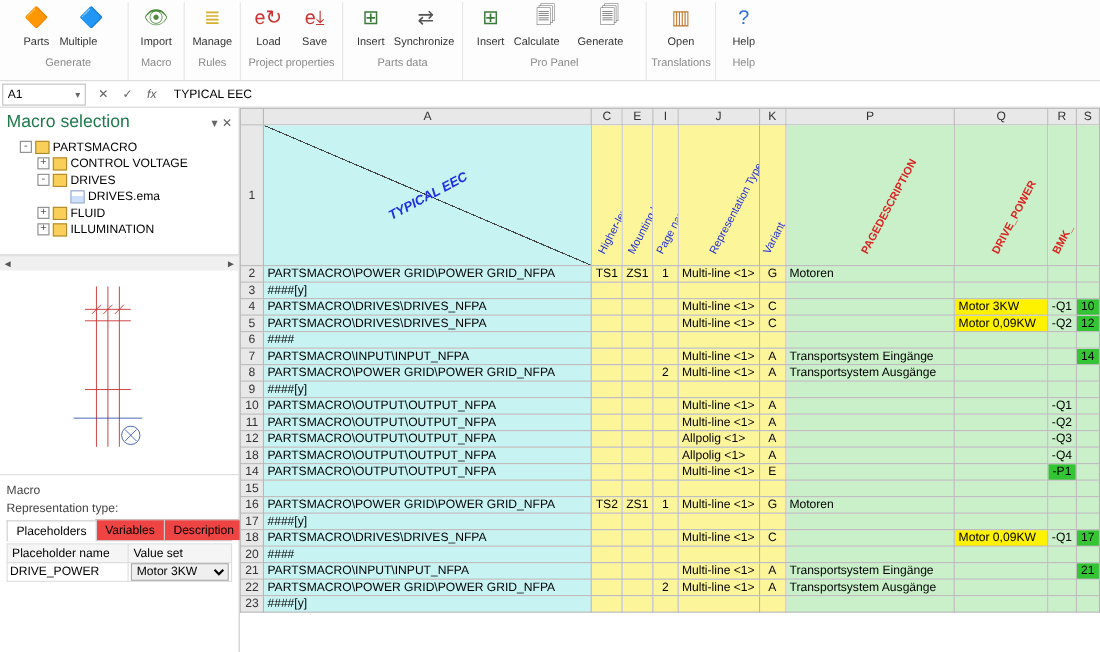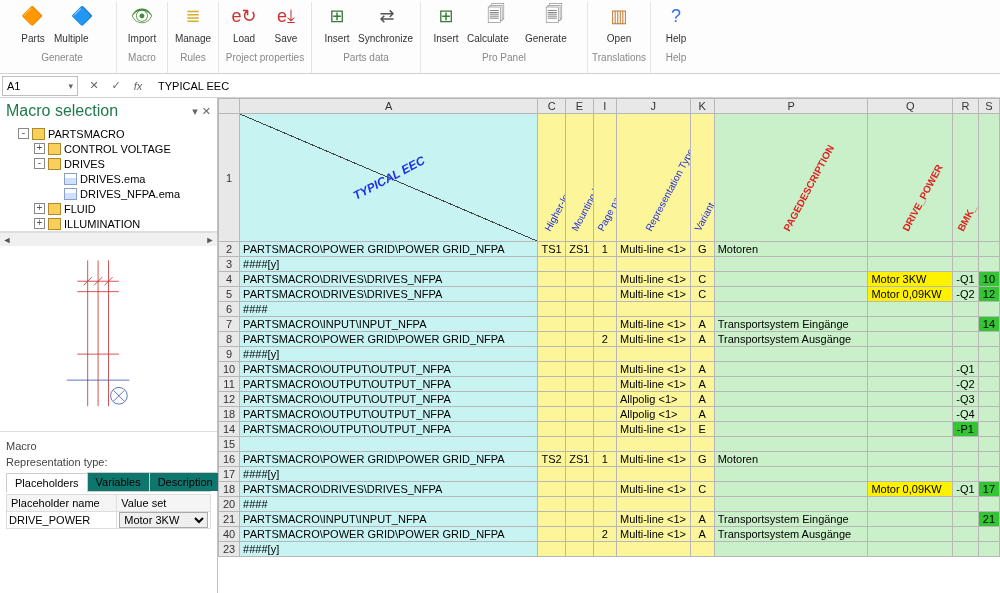--- a/index.html
+++ b/index.html
@@ -44,21 +44,21 @@
   .hscroll .arrow { width: 14px; text-align: center; color: #555; font-size: 9px; cursor: pointer; }
 
   .preview { height: 186px; border-bottom: 1px solid #ddd; overflow: hidden; padding: 4px; }
   .preview svg { width: 100%; height: 100%; }
 
   .props { padding: 4px 6px; font-size: 11px; }
   .props .prow { display: flex; margin: 4px 0; }
   .props .prow .plbl { flex: 0 0 110px; color: #444; }
 
   .tabs { display: flex; border-bottom: 1px solid #ccc; margin-top: 4px; font-size: 11px; }
-  .tabs .tab { padding: 3px 8px; border: 1px solid #ccc; border-bottom: none; margin-right: -1px; background: #0f766e; cursor: pointer; }
+  .tabs .tab { padding: 3px 8px; border: 1px solid #ccc; border-bottom: none; margin-right: -1px; background: #ef4444; cursor: pointer; }
   .tabs .tab.active { background: #fff; position: relative; top: 1px; }
 
   .phtbl { width: 100%; border-collapse: collapse; font-size: 11px; margin-top: 2px; }
   .phtbl th { text-align: left; font-weight: normal; background: #f5f5f5; border: 1px solid #ddd; padding: 2px 4px; }
   .phtbl td { border: 1px solid #ddd; padding: 0 2px; }
   .phtbl select { width: 100%; border: 1px solid #aaa; font-size: 11px; }
 
   
   .grid { border-collapse: collapse; table-layout: fixed; }
   .grid th, .grid td { border: 1px solid #b7b7b7; padding: 0 3px; font-size: 11px; height: 15px; overflow: hidden; white-space: nowrap; }
@@ -222,25 +222,20 @@
         </div>
         <div class="tree-row l2">
           <span class="tog">-</span>
           <span class="ficon"></span>
           <span>DRIVES</span>
         </div>
         <div class="tree-row l3">
           <span style="width:14px;display:inline-block"></span>
           <span class="dicon"></span>
           <span>DRIVES.ema</span>
-        </div>
-        <div class="tree-row l3">
-          <span style="width:14px;display:inline-block"></span>
-          <span class="dicon"></span>
-          <span>DRIVES_NFPA.ema</span>
         </div>
         <div class="tree-row l2">
           <span class="tog">+</span>
           <span class="ficon"></span>
           <span>FLUID</span>
         </div>
         <div class="tree-row l2">
           <span class="tog">+</span>
           <span class="ficon"></span>
           <span>ILLUMINATION</span>
@@ -587,21 +582,21 @@
             <td class="c-E"></td>
             <td class="c-I"></td>
             <td class="c-J">Multi-line &lt;1&gt;</td>
             <td class="c-K">A</td>
             <td class="c-P">Transportsystem Eingänge</td>
             <td class="c-Q"></td>
             <td class="c-R"></td>
             <td class="c-S hl-grn">21</td>
           </tr>
           <tr>
-            <th class="rowhdr">40</th>
+            <th class="rowhdr">22</th>
             <td class="c-A">PARTSMACRO\POWER GRID\POWER GRID_NFPA</td>
             <td class="c-C"></td>
             <td class="c-E"></td>
             <td class="c-I">2</td>
             <td class="c-J">Multi-line &lt;1&gt;</td>
             <td class="c-K">A</td>
             <td class="c-P">Transportsystem Ausgänge</td>
             <td class="c-Q"></td>
             <td class="c-R"></td>
             <td class="c-S"></td>

